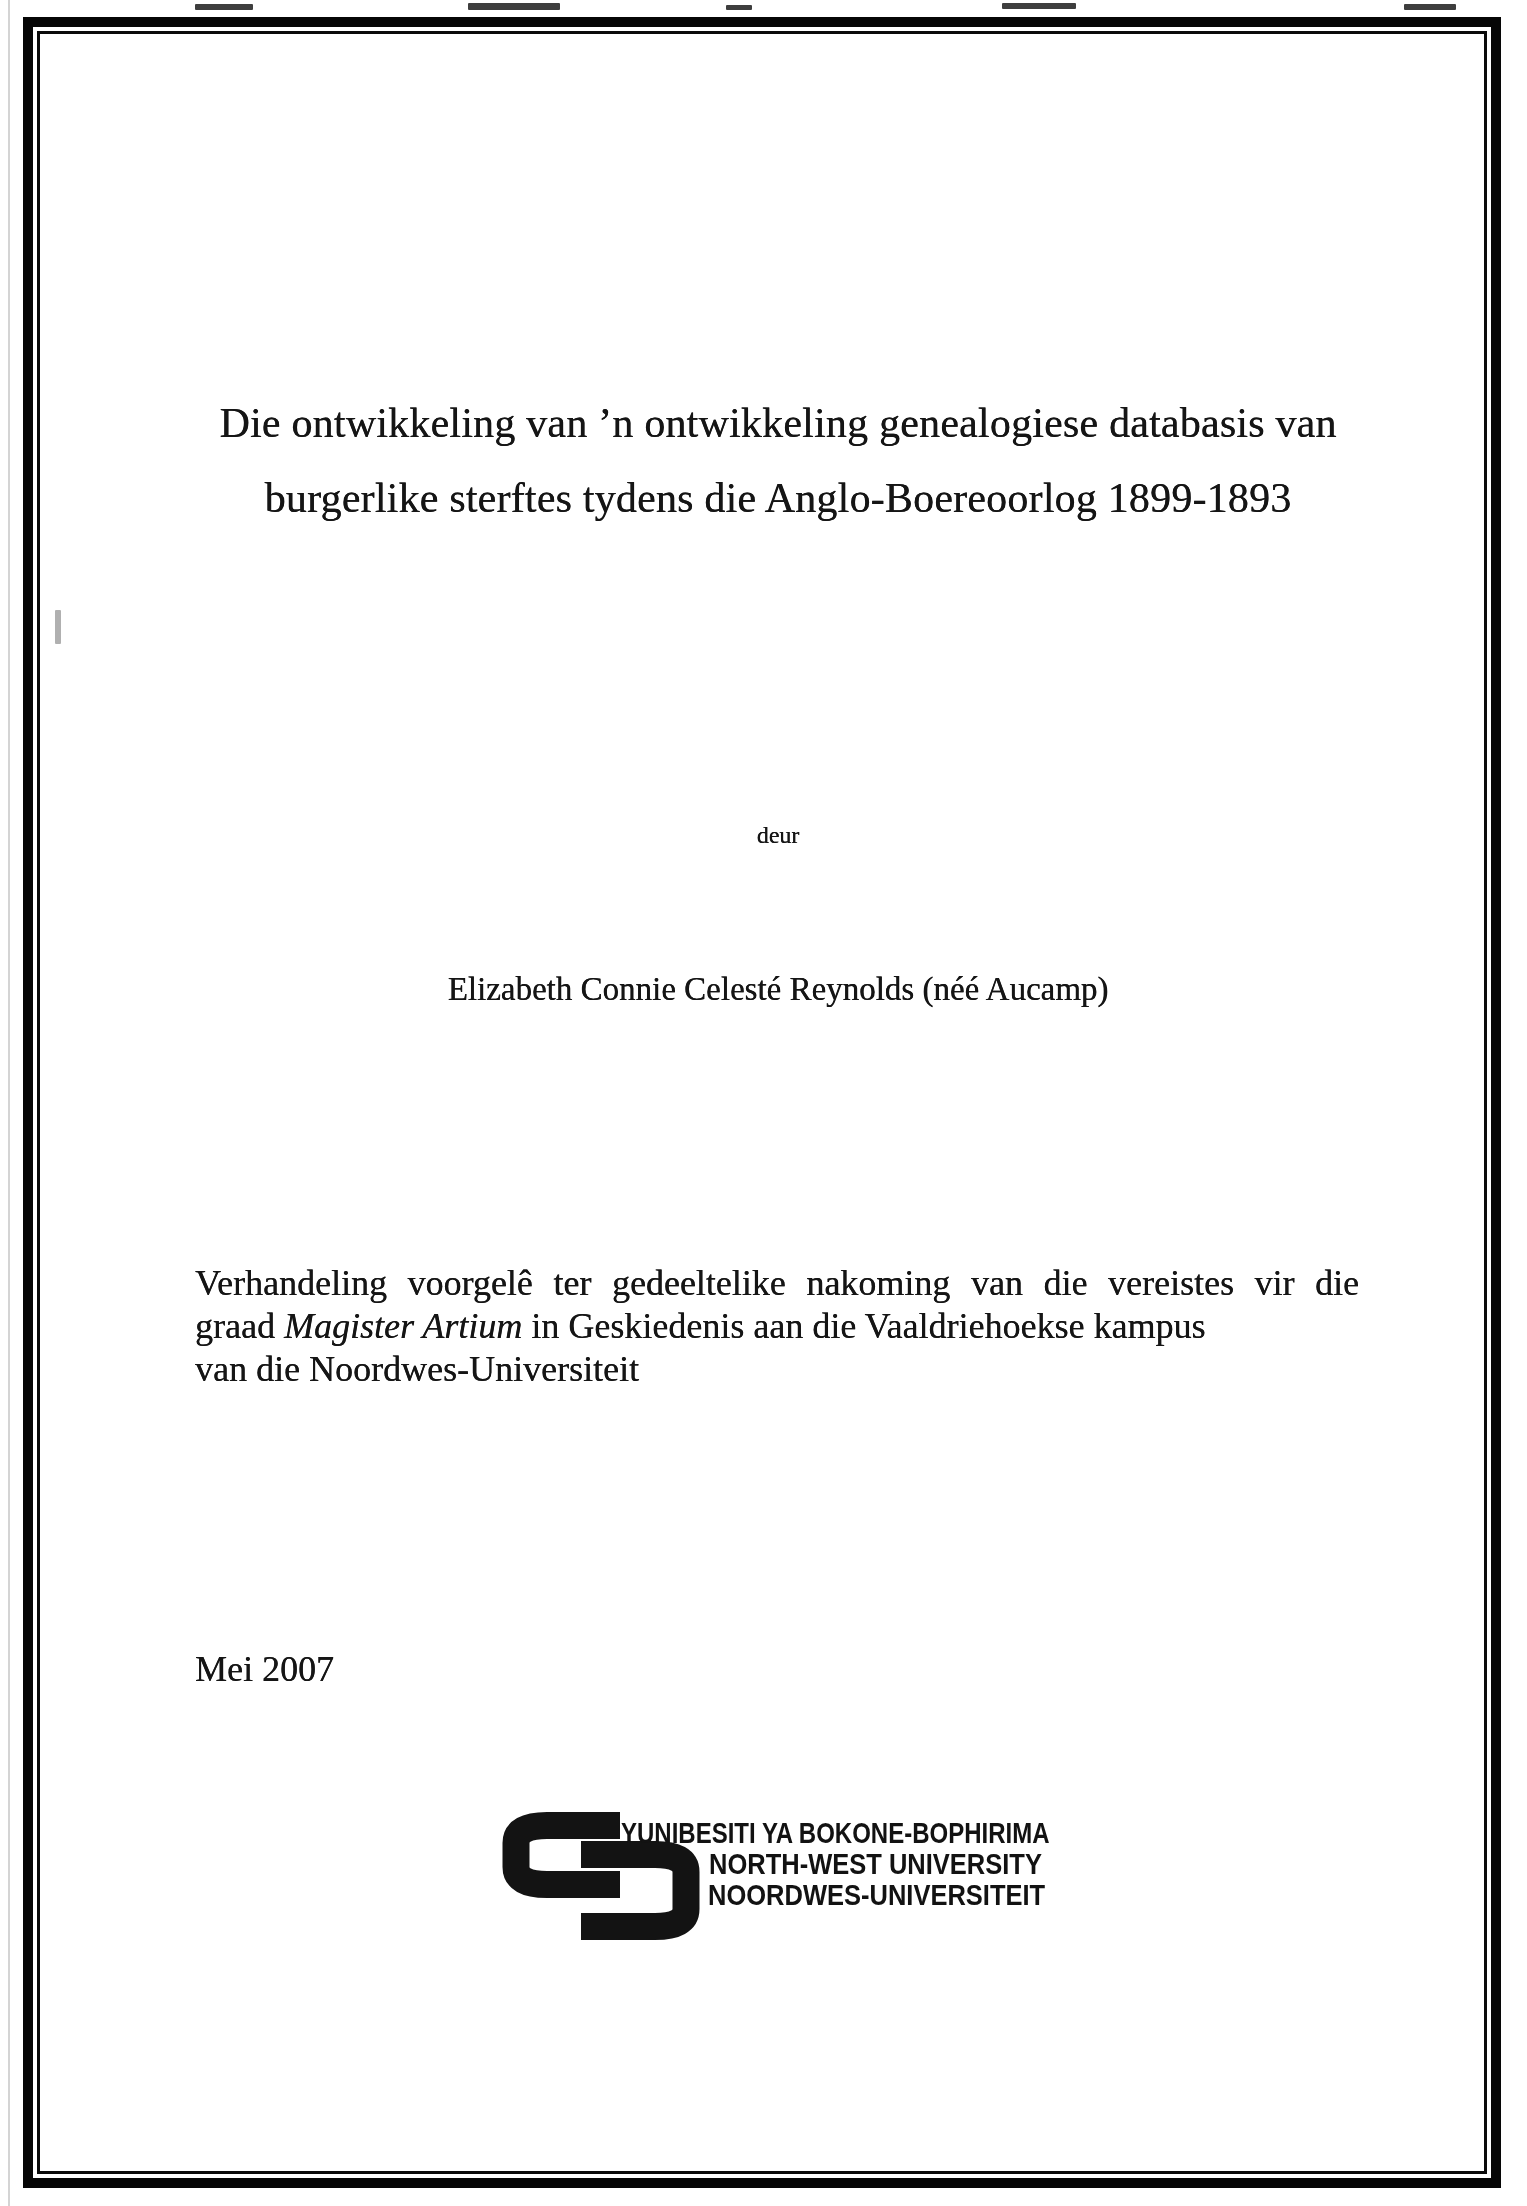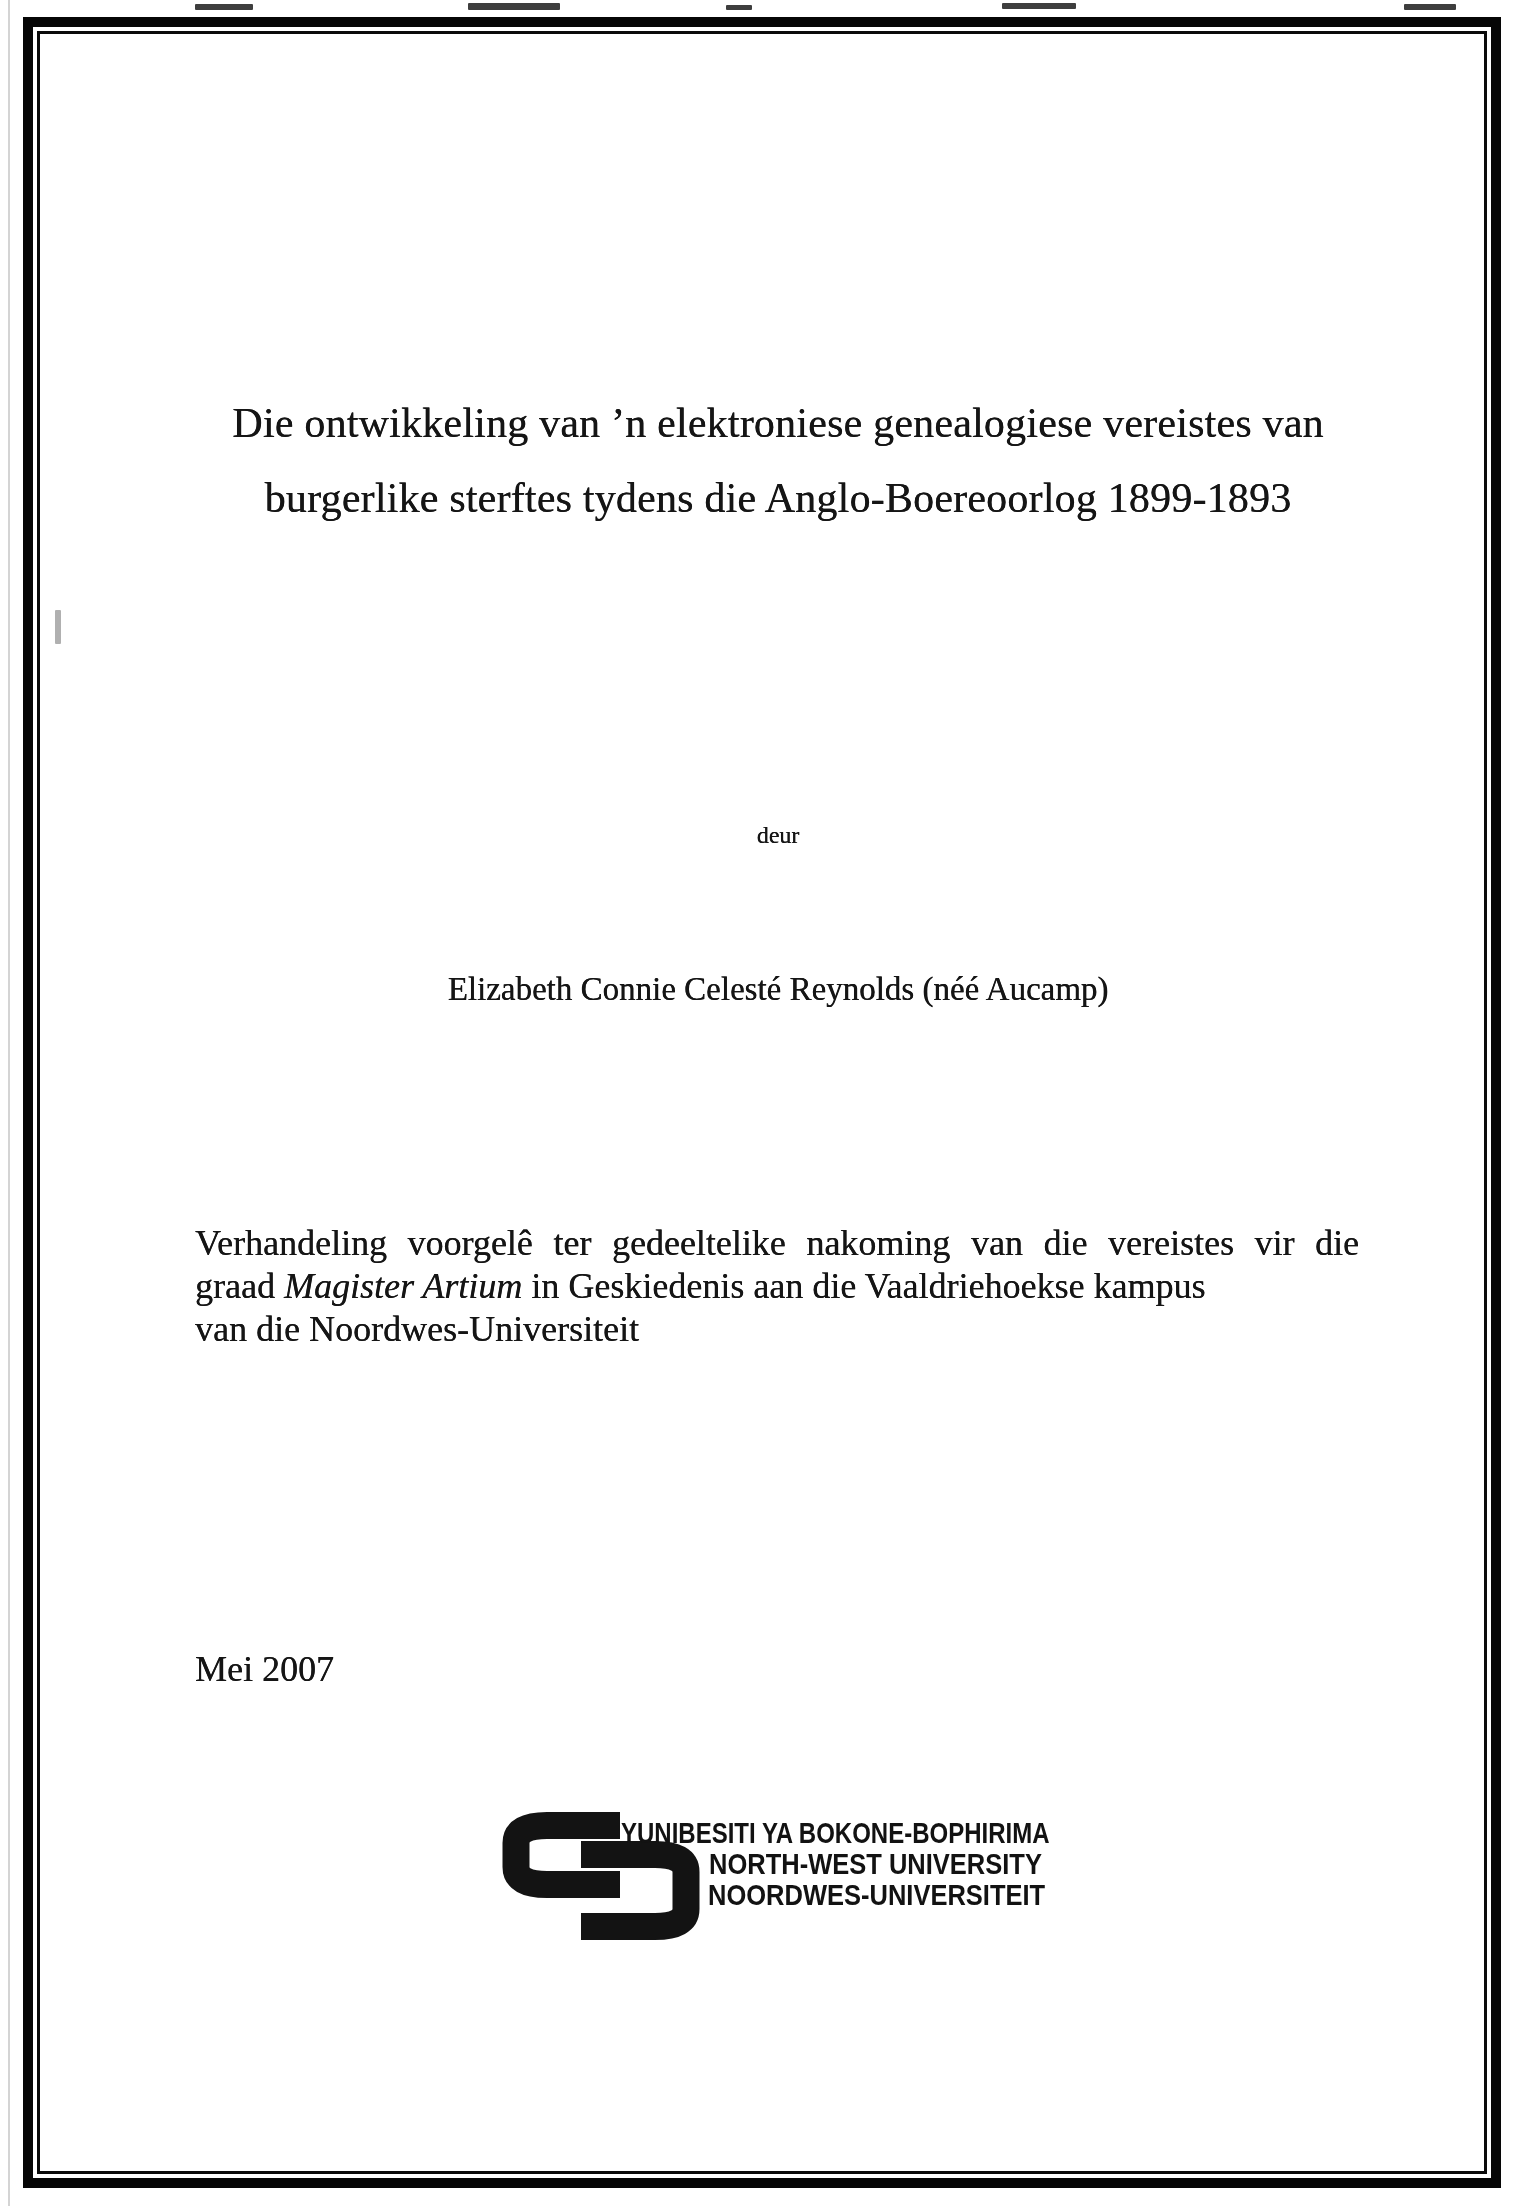--- a/index.html
+++ b/index.html
@@ -32,21 +32,21 @@
     font-size:24px;line-height:40px;text-shadow:.25px 0 0 currentColor;
   }
   .author{
     position:absolute;left:98px;width:1360px;text-align:center;
     font-size:33px;line-height:46px;text-shadow:.3px 0 0 currentColor;
   }
   .degree{
     position:absolute;left:195px;top:1222px;width:1164px;
     font-size:36px;line-height:43px;text-shadow:.3px 0 0 currentColor;
   }
-  .degree .justify-full{text-align:justify;text-align-last:justify;}
+  .degree .justify-full{text-align:justify;text-align-last:justify;margin-top:40px;}
   .degree i{font-style:italic;}
   .supervisor{
     position:absolute;left:195px;top:1648px;
     font-size:36px;line-height:42px;text-shadow:.3px 0 0 currentColor;
   }
   
   .logo{position:absolute;left:502px;top:1812px;width:620px;height:135px;}
   .logo svg{position:absolute;left:0;top:0;}
   .logo-line{
     position:absolute;white-space:nowrap;
@@ -65,21 +65,21 @@
 <div class="smudge" style="left:195px;top:4px;width:58px;height:6px;"></div>
 <div class="smudge" style="left:468px;top:3px;width:92px;height:7px;"></div>
 <div class="smudge" style="left:726px;top:5px;width:26px;height:5px;"></div>
 <div class="smudge" style="left:1002px;top:3px;width:74px;height:6px;"></div>
 <div class="smudge" style="left:1404px;top:4px;width:52px;height:6px;"></div>
 <div class="smudge" style="left:55px;top:610px;width:6px;height:34px;opacity:.35;"></div>
 
 <div class="frame-outer"></div>
 <div class="frame-inner"></div>
 
-<div class="title-line" style="top:398px;">Die ontwikkeling van ’n elektroniese genealogiese vereistes van</div>
+<div class="title-line" style="top:398px;">Die ontwikkeling van ’n ontwikkeling genealogiese databasis van</div>
 <div class="title-line" style="top:473px;">burgerlike sterftes tydens die Anglo-Boereoorlog 1899-1893</div>
 
 <div class="deur" style="top:815px;">deur</div>
 <div class="author" style="top:966px;">Elizabeth Connie Celesté Reynolds (néé Aucamp)</div>
 
 <div class="degree">
   <div class="justify-full">Verhandeling voorgelê ter gedeeltelike nakoming van die vereistes vir die</div>
   <div><span>graad </span><i>Magister Artium</i><span> in Geskiedenis aan die Vaaldriehoekse kampus</span></div>
   <div>van die Noordwes-Universiteit</div>
 </div>

